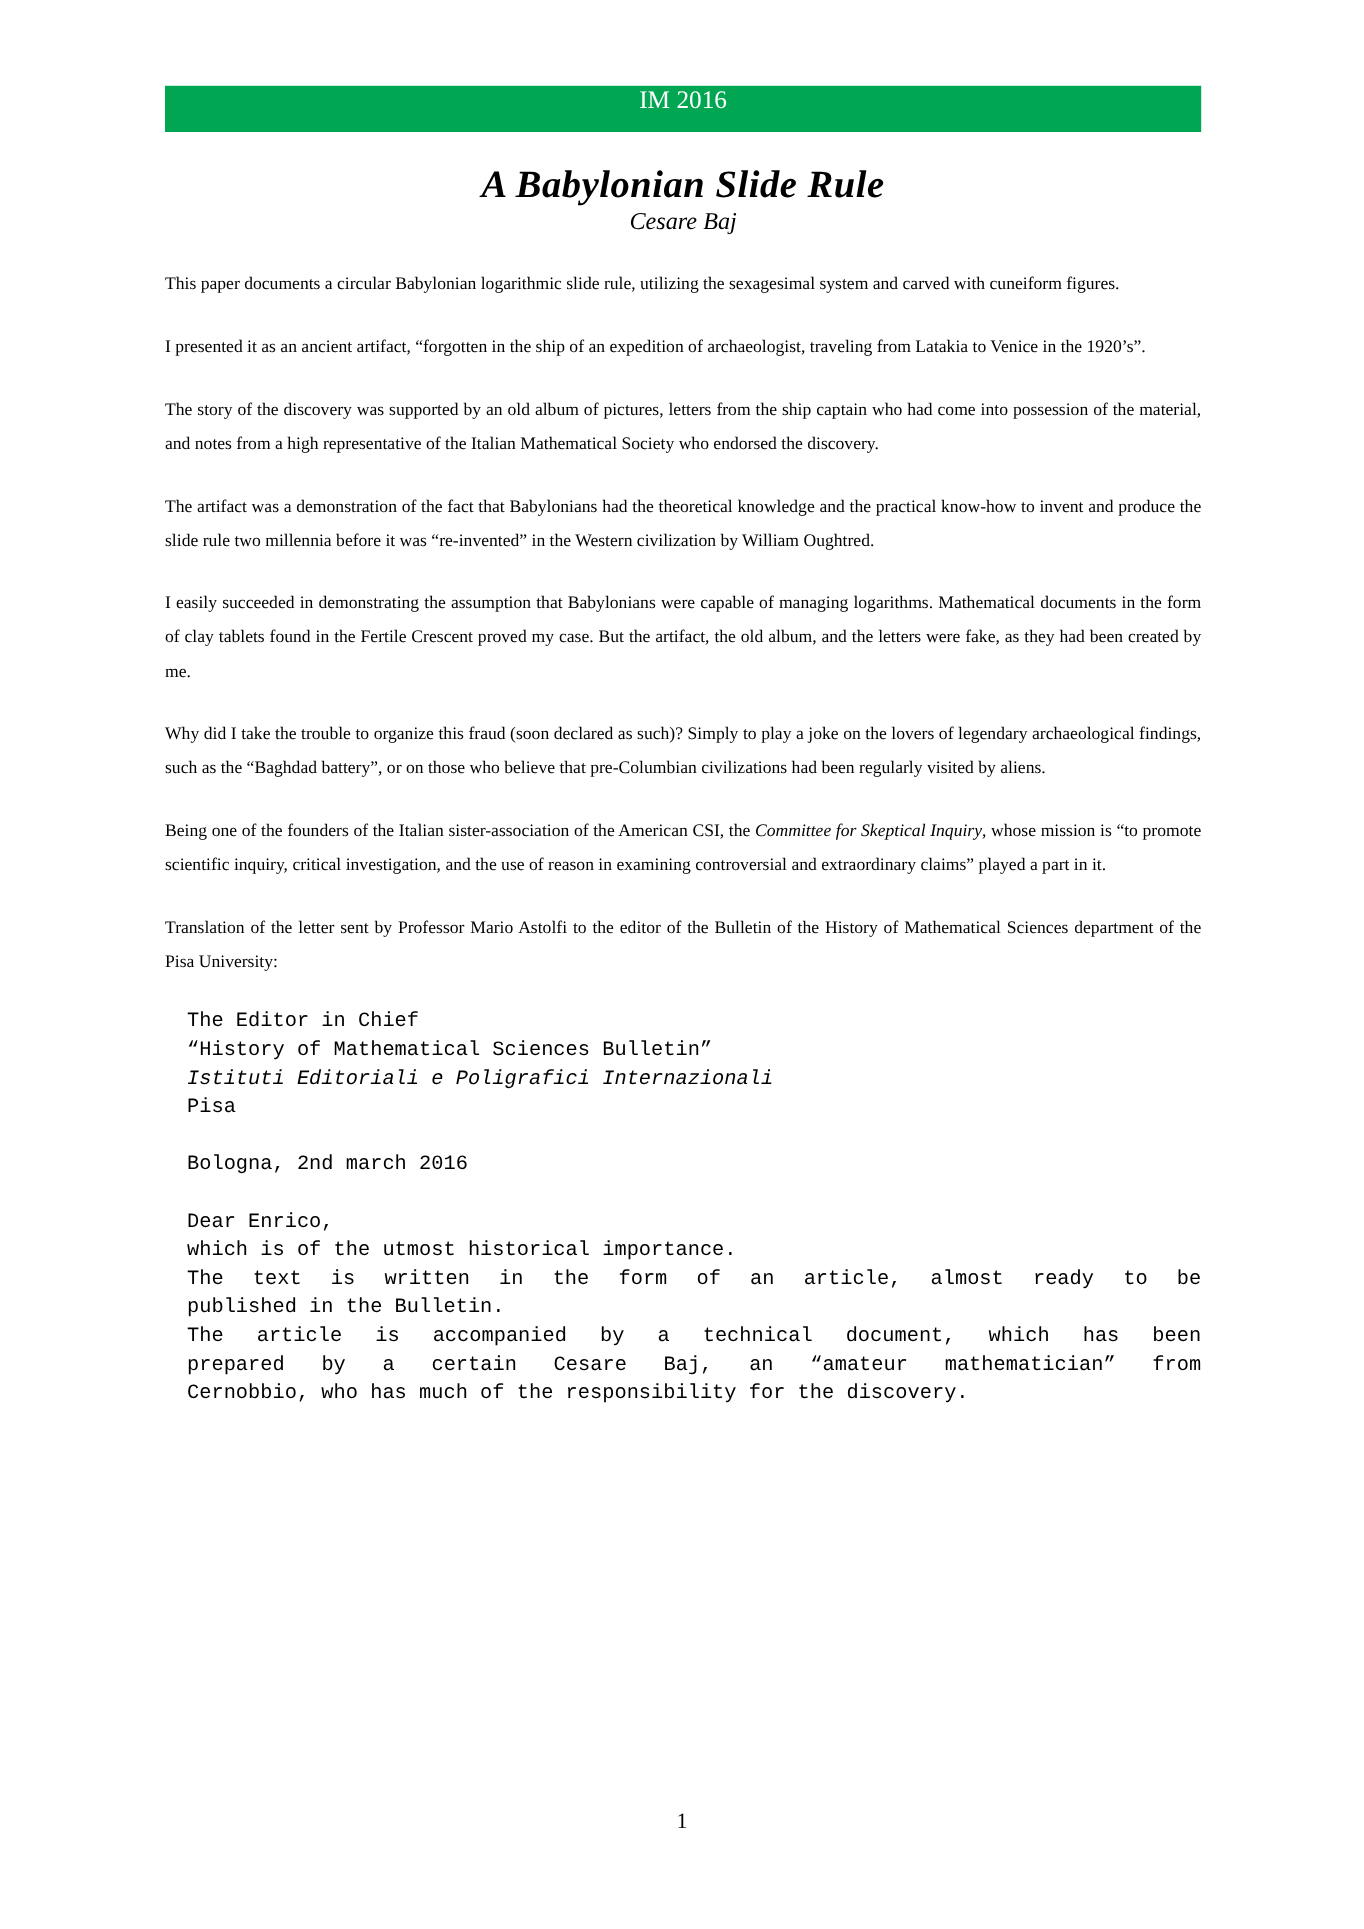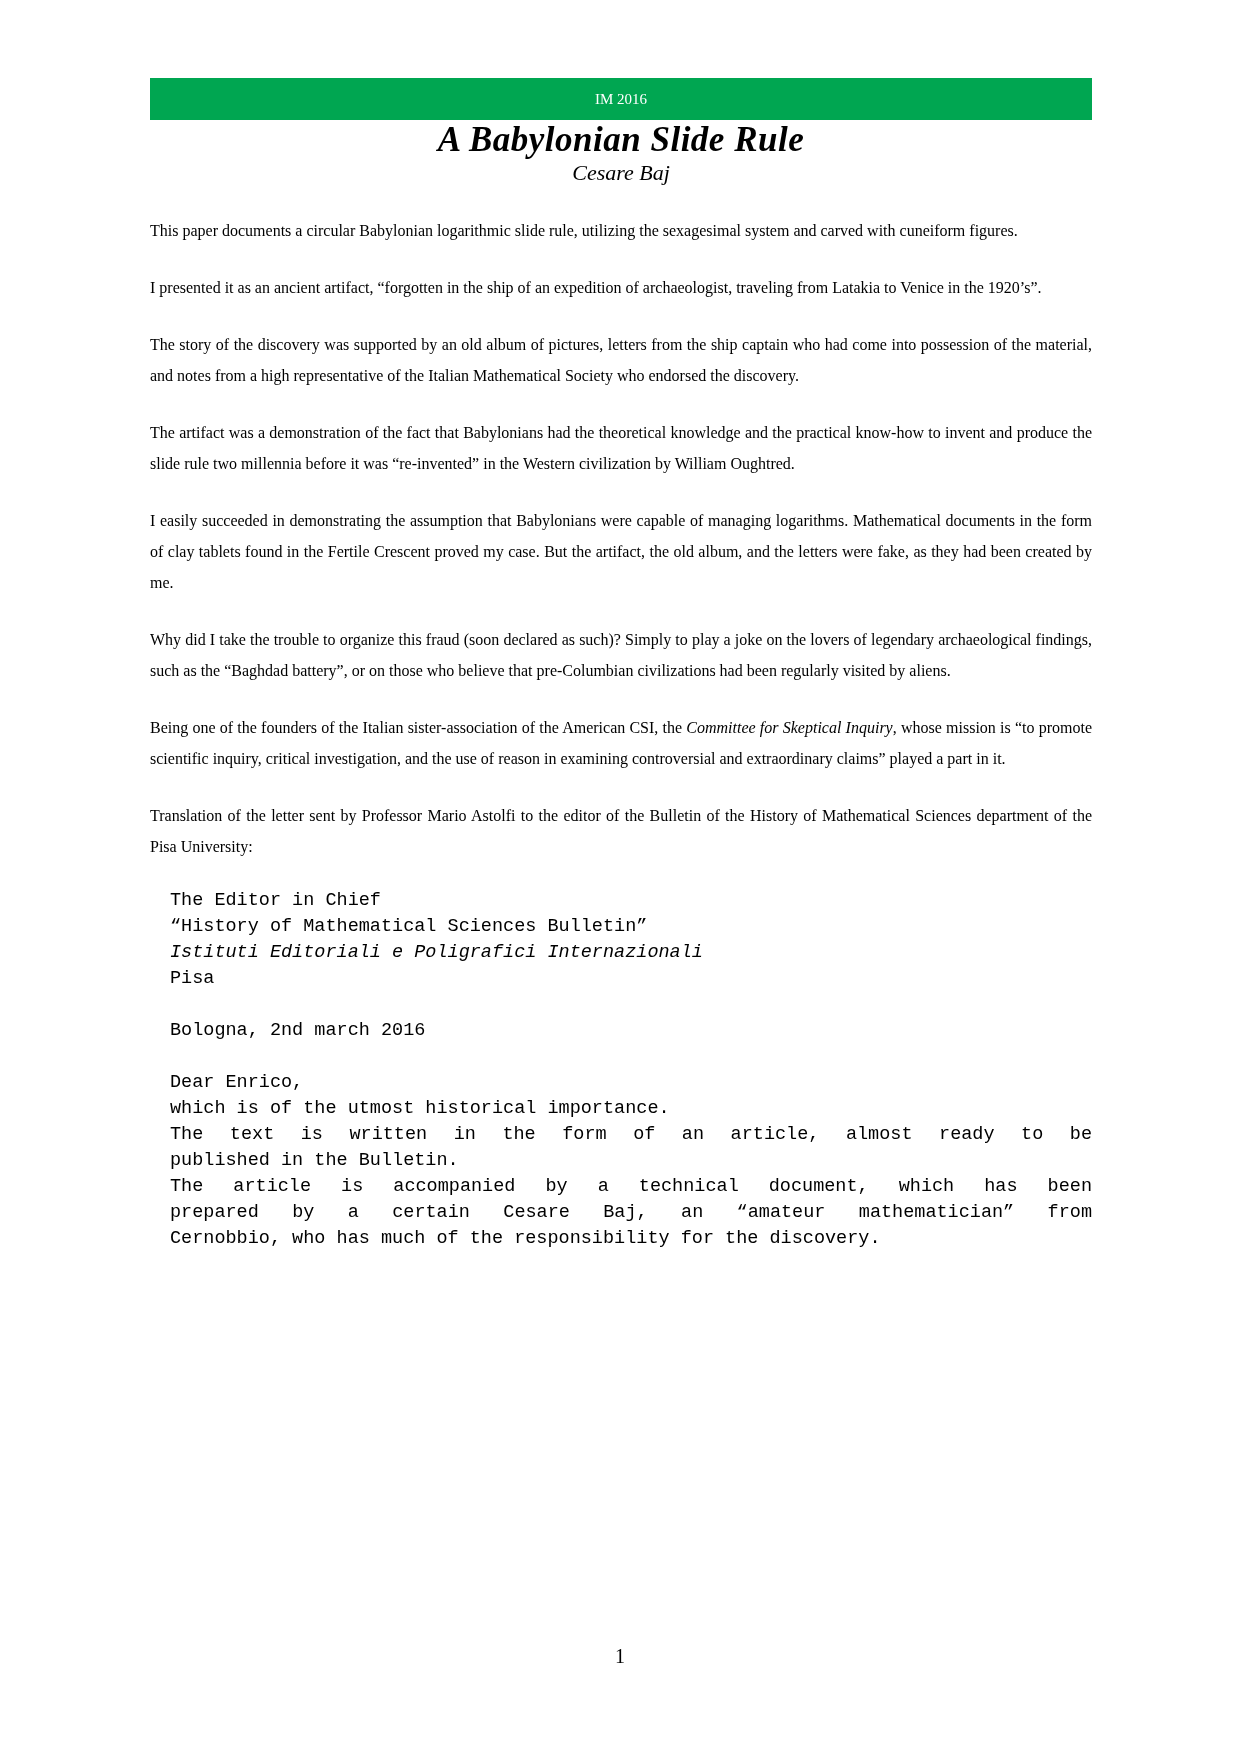--- a/index.html
+++ b/index.html
@@ -10,25 +10,25 @@
     background:#ffffff;
     font-family:"Liberation Serif",serif;
     color:#000;
     overflow:hidden;
   }
   .banner{
     position:absolute;left:150px;top:78px;
     width:942px;height:42px;
     background:#00A651;
     color:#fff;
-    display:flex;align-items:center;justify-content:center;
-    font-size:15px;
+    display:flex;align-items:flex-start;justify-content:center;
+    font-size:23px;
   }
   .content{
-    position:absolute;left:150px;top:120px;
+    position:absolute;left:150px;top:148px;
     width:942px;
   }
   .title{
     margin:0;
     text-align:center;
     font-size:35px;
     font-style:italic;
     font-weight:700;
     letter-spacing:.5px;
   }

